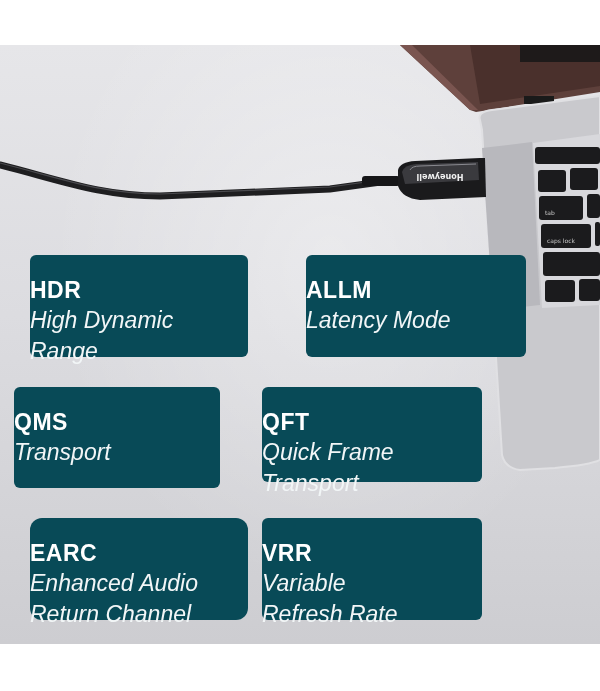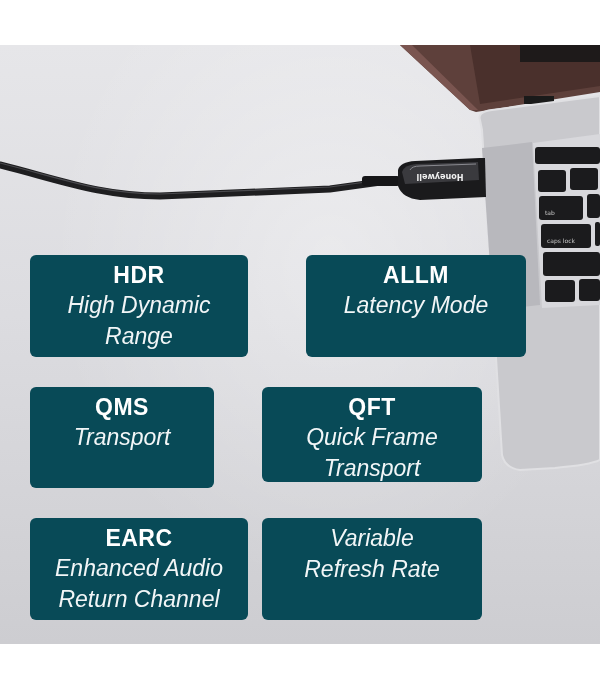--- a/index.html
+++ b/index.html
@@ -16,23 +16,23 @@
   .photo-shade {
     position: absolute; inset: 0;
     background: radial-gradient(ellipse at 55% 35%, rgba(255,255,255,0.35) 0%, rgba(255,255,255,0) 60%);
   }
   svg.scene { position: absolute; left: 0; top: 0; }
   .card {
     position: absolute;
     background: #084a57;
     border-radius: 6px;
     color: #ffffff;
-    text-align: center;
+    text-align: left;
     box-sizing: border-box;
-    padding-top: 5px;
+    padding-top: 20px;
   }
   .card .abbr {
     display: block;
     font-weight: 700;
     font-size: 23px;
     line-height: 30px;
     letter-spacing: 0.5px;
   }
   .card .desc {
     display: block;
@@ -100,31 +100,32 @@
 
   <div class="card" style="left:30px; top:210px; width:218px; height:102px;">
     <span class="abbr">HDR</span>
     <span class="desc">High Dynamic</span>
     <span class="desc">Range</span>
   </div>
   <div class="card" style="left:262px; top:210px; width:220px; height:102px;margin-left:44px;">
     <span class="abbr">ALLM</span>
     <span class="desc">Latency Mode</span>
   </div>
-  <div class="card" style="left:30px; top:342px; width:184px; height:101px;">
+  <div class="card" style="left:14px; top:342px; width:206px; height:101px;">
     <span class="abbr">QMS</span>
     <span class="desc">Transport</span>
   </div>
   <div class="card" style="left:262px; top:342px; width:220px; height:95px;">
     <span class="abbr">QFT</span>
     <span class="desc">Quick Frame</span>
     <span class="desc">Transport</span>
   </div>
-  <div class="card" style="left:30px; top:473px; width:218px; height:102px;">
+  <div class="card" style="left:30px; top:473px; width:218px; height:102px;border-radius:12px;">
     <span class="abbr">EARC</span>
     <span class="desc">Enhanced Audio</span>
     <span class="desc">Return Channel</span>
   </div>
   <div class="card" style="left:262px; top:473px; width:220px; height:102px;">
+    <span class="abbr">VRR</span>
     <span class="desc">Variable</span>
     <span class="desc">Refresh Rate</span>
   </div>
 </div>
 
 </body></html>

